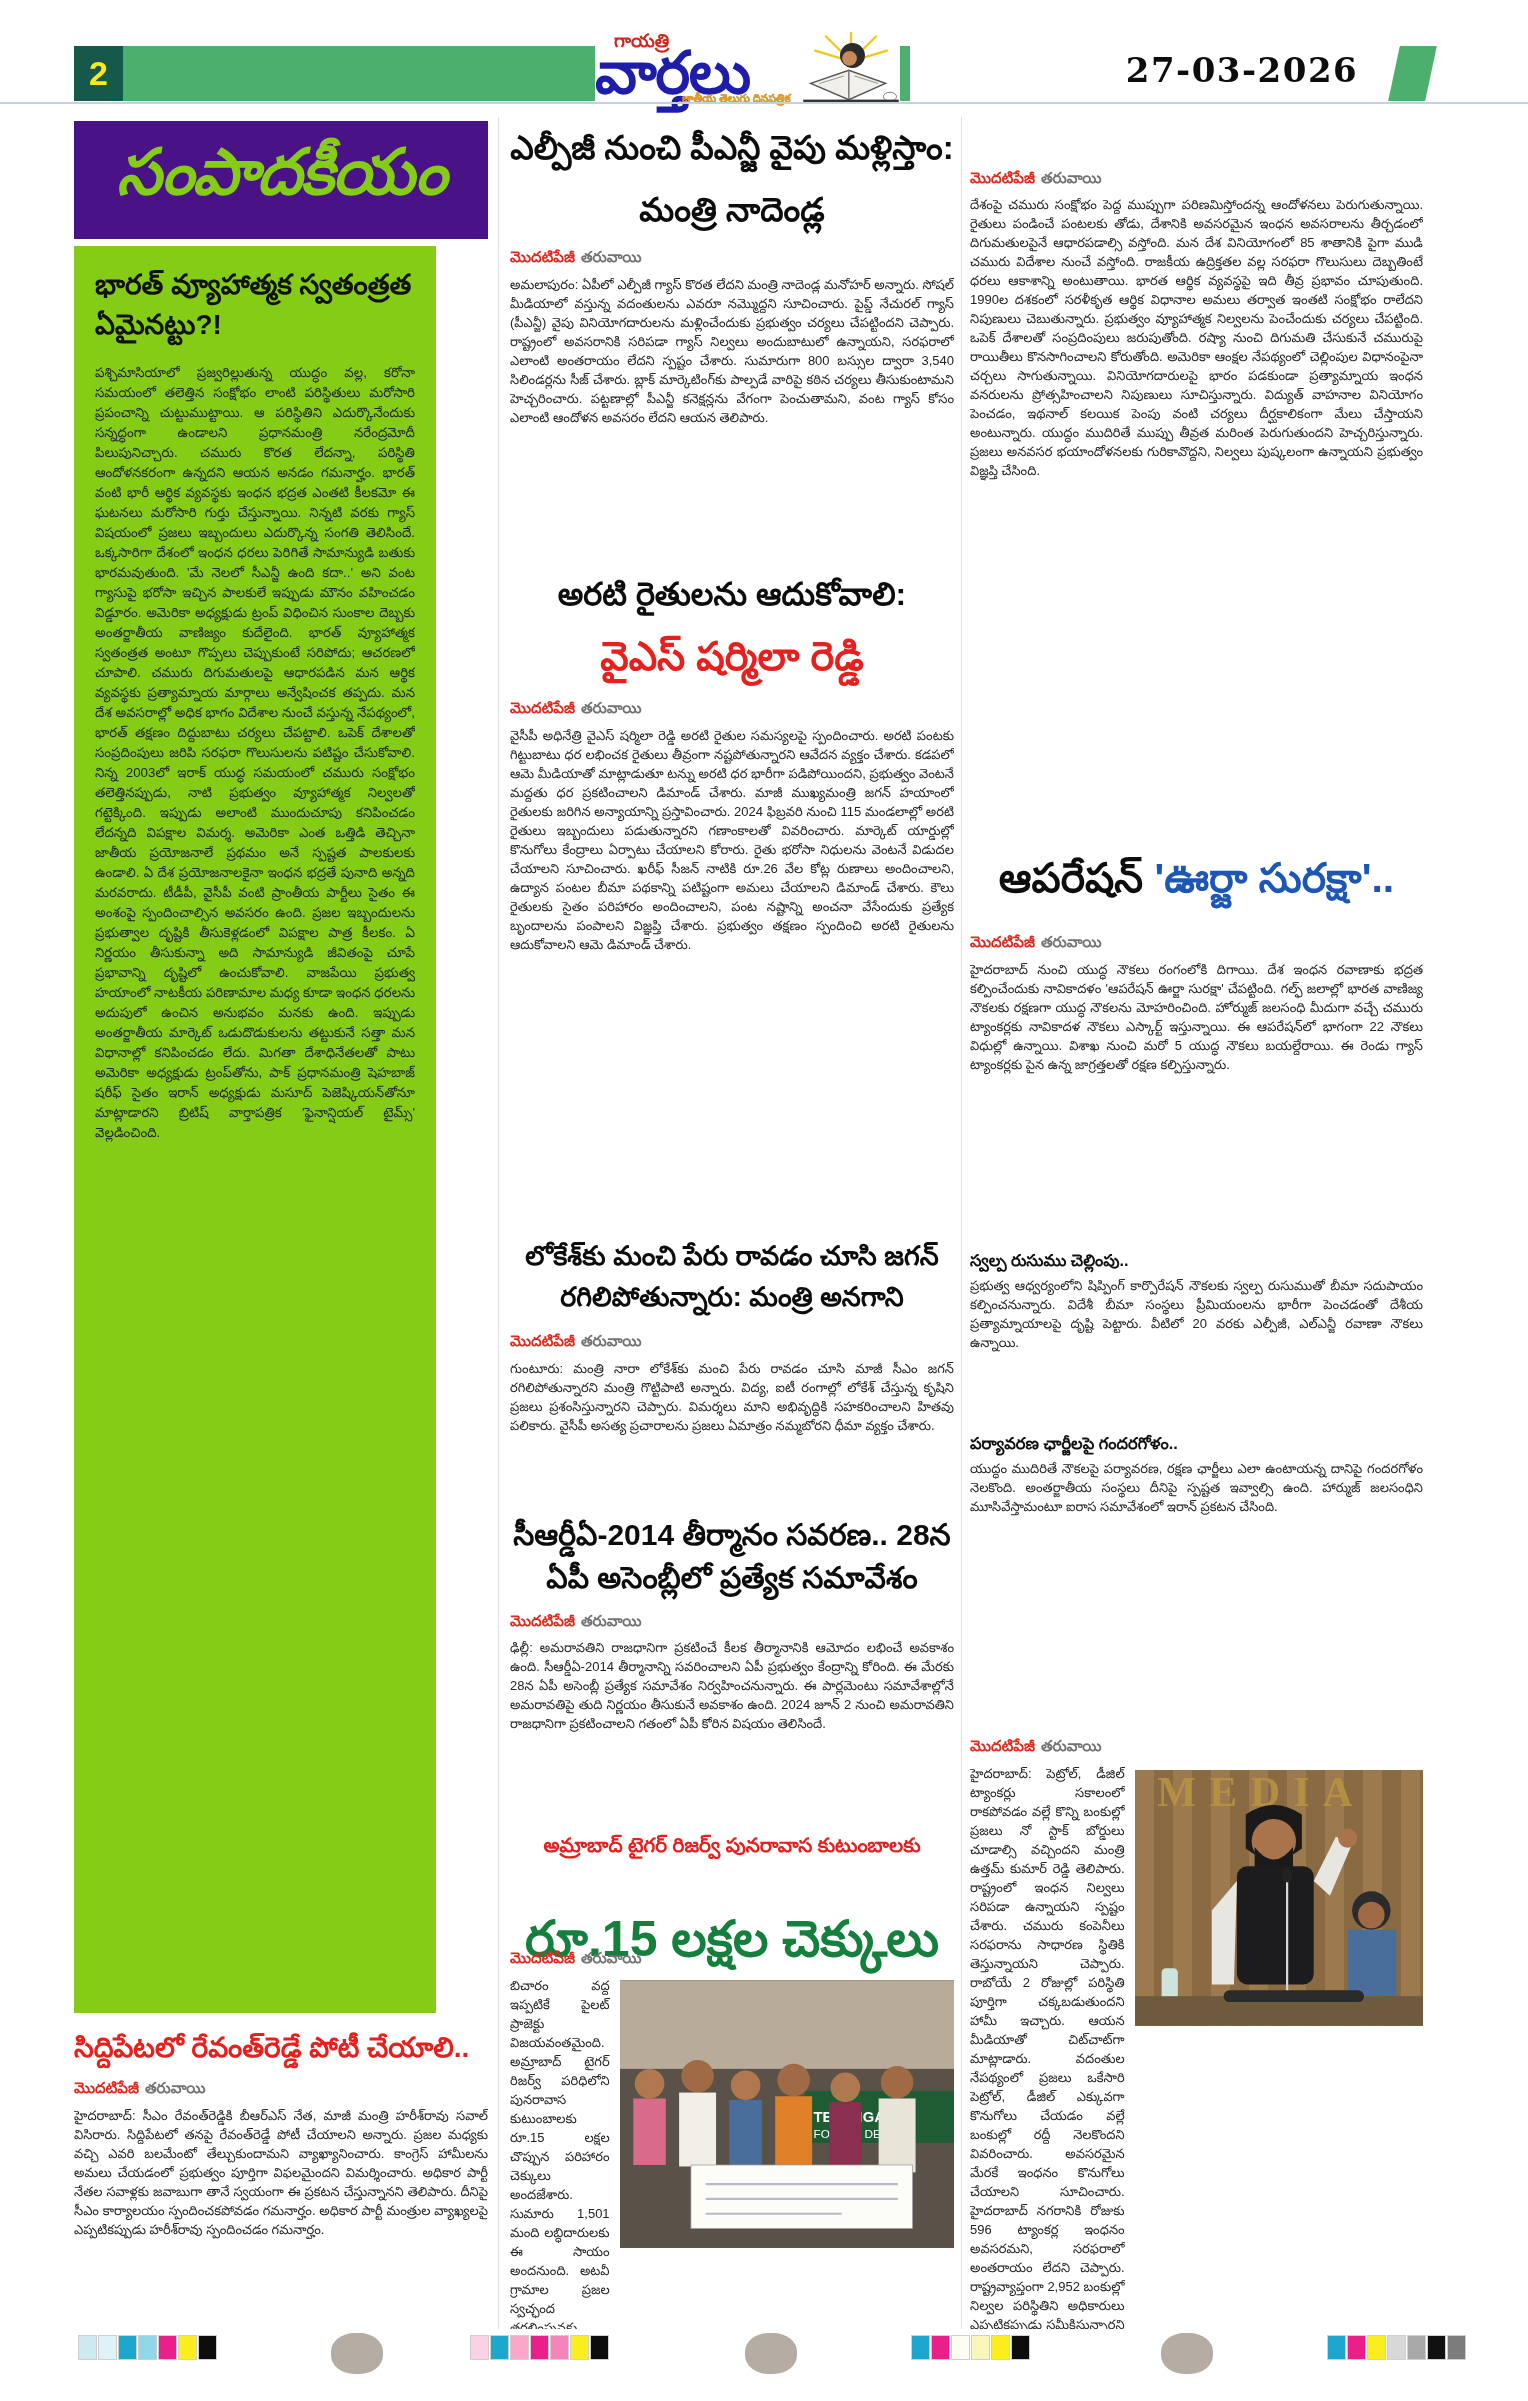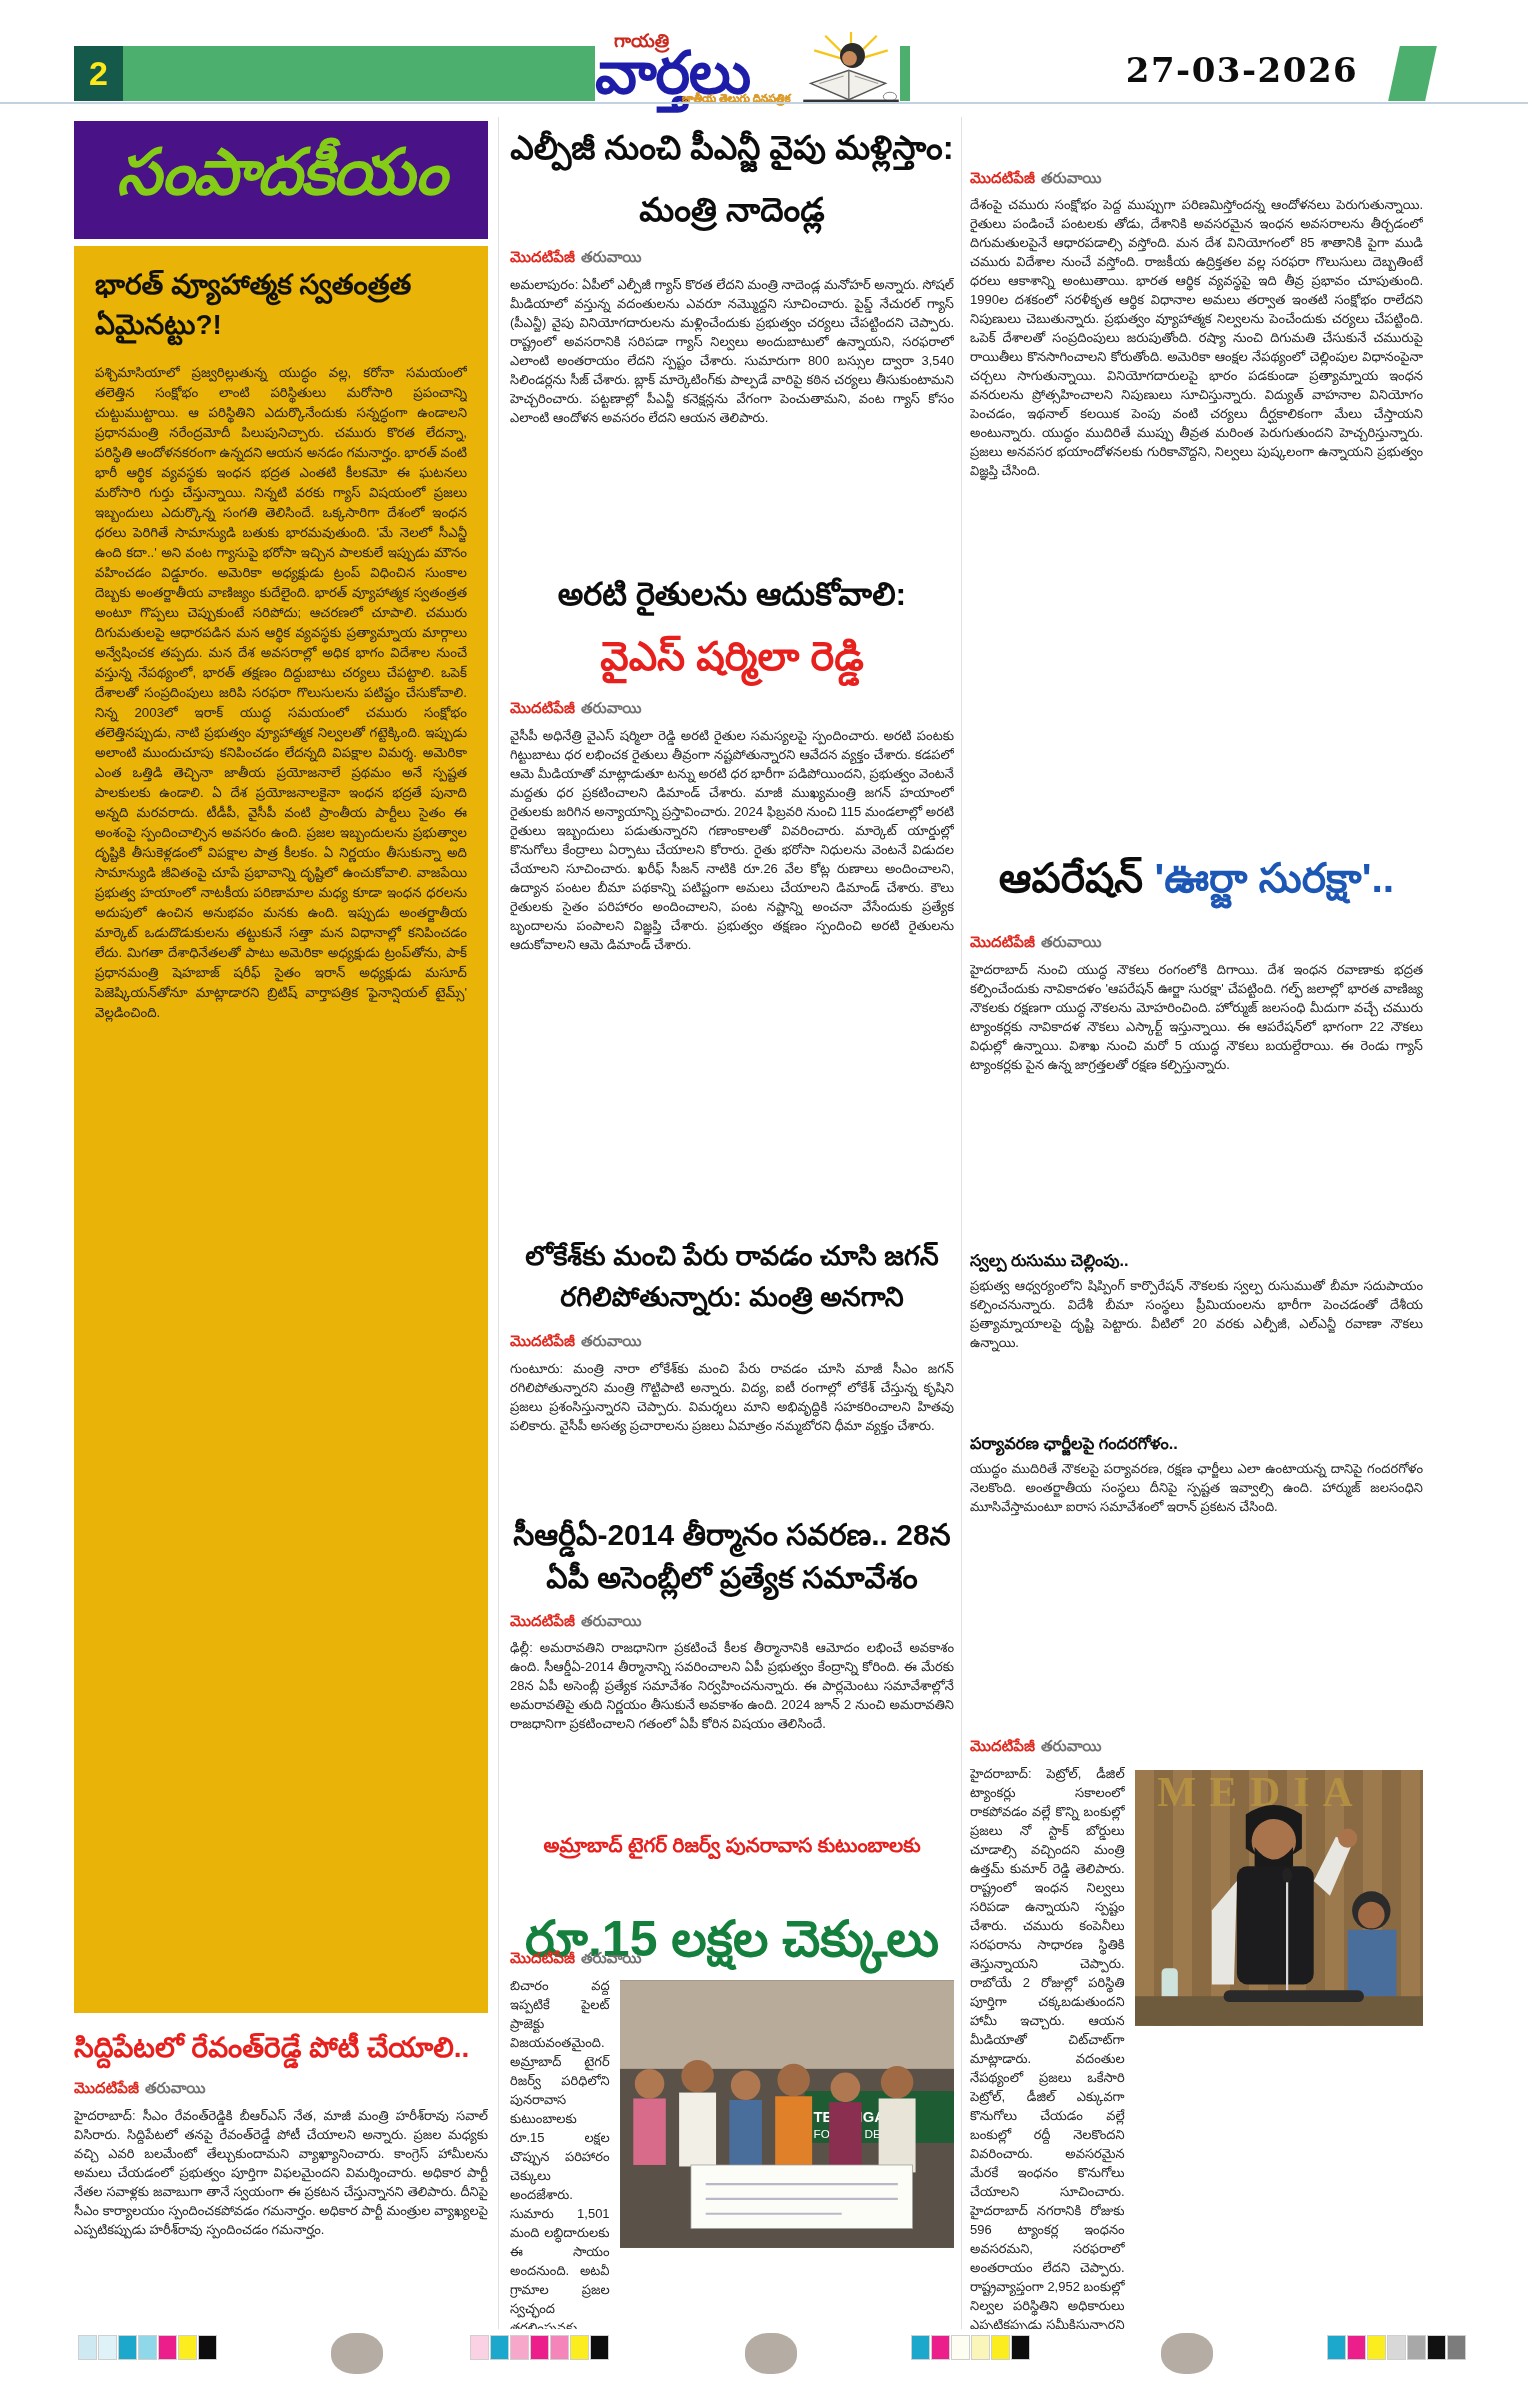--- a/index.html
+++ b/index.html
@@ -28,21 +28,21 @@
   
   .byline { font-size:15px; font-weight:bold; }
   .byline .r { color:#e02a20; } .byline .b { color:#737373; margin-left:6px; }
   .bodytext { font-size:13px; line-height:19px; text-align:justify; color:#222; overflow:hidden; }
   .colrule { position:absolute; width:0.7px; background:#e0e0e0; }
 
   
   .edit-title-box { position:absolute; left:74px; top:121px; width:414px; height:118px; background:#4a1287;
                     display:flex; align-items:center; justify-content:center; }
   .edit-title-box span { color:#84cc16; font-size:64px; font-weight:bold; font-style:italic; letter-spacing:-1.5px; }
-  .edit-pink-box { position:absolute; left:74px; top:246px; width:414px; height:1767px; background:#eab308;
+  .edit-pink-box { position:absolute; left:74px; top:246px; width:362px; height:1767px; background:#84cc16;
                    padding:19px 21px; }
   .edit-headline { font-size:28px; font-weight:bold; line-height:40px; color:#111; }
   .edit-body { margin-top:18px; font-size:13.3px; line-height:20px; height:1627px; }
   .siddipet-headline { position:absolute; left:74px; top:2032px; width:414px; color:#e8201d;
                        font-size:28px; font-weight:bold; }
   .siddipet-byline { position:absolute; left:74px; top:2079px; }
   .siddipet-body { position:absolute; left:74px; top:2106px; width:414px; height:222px; }
 
   
   .mid { left:510px; width:444px; position:absolute; }

